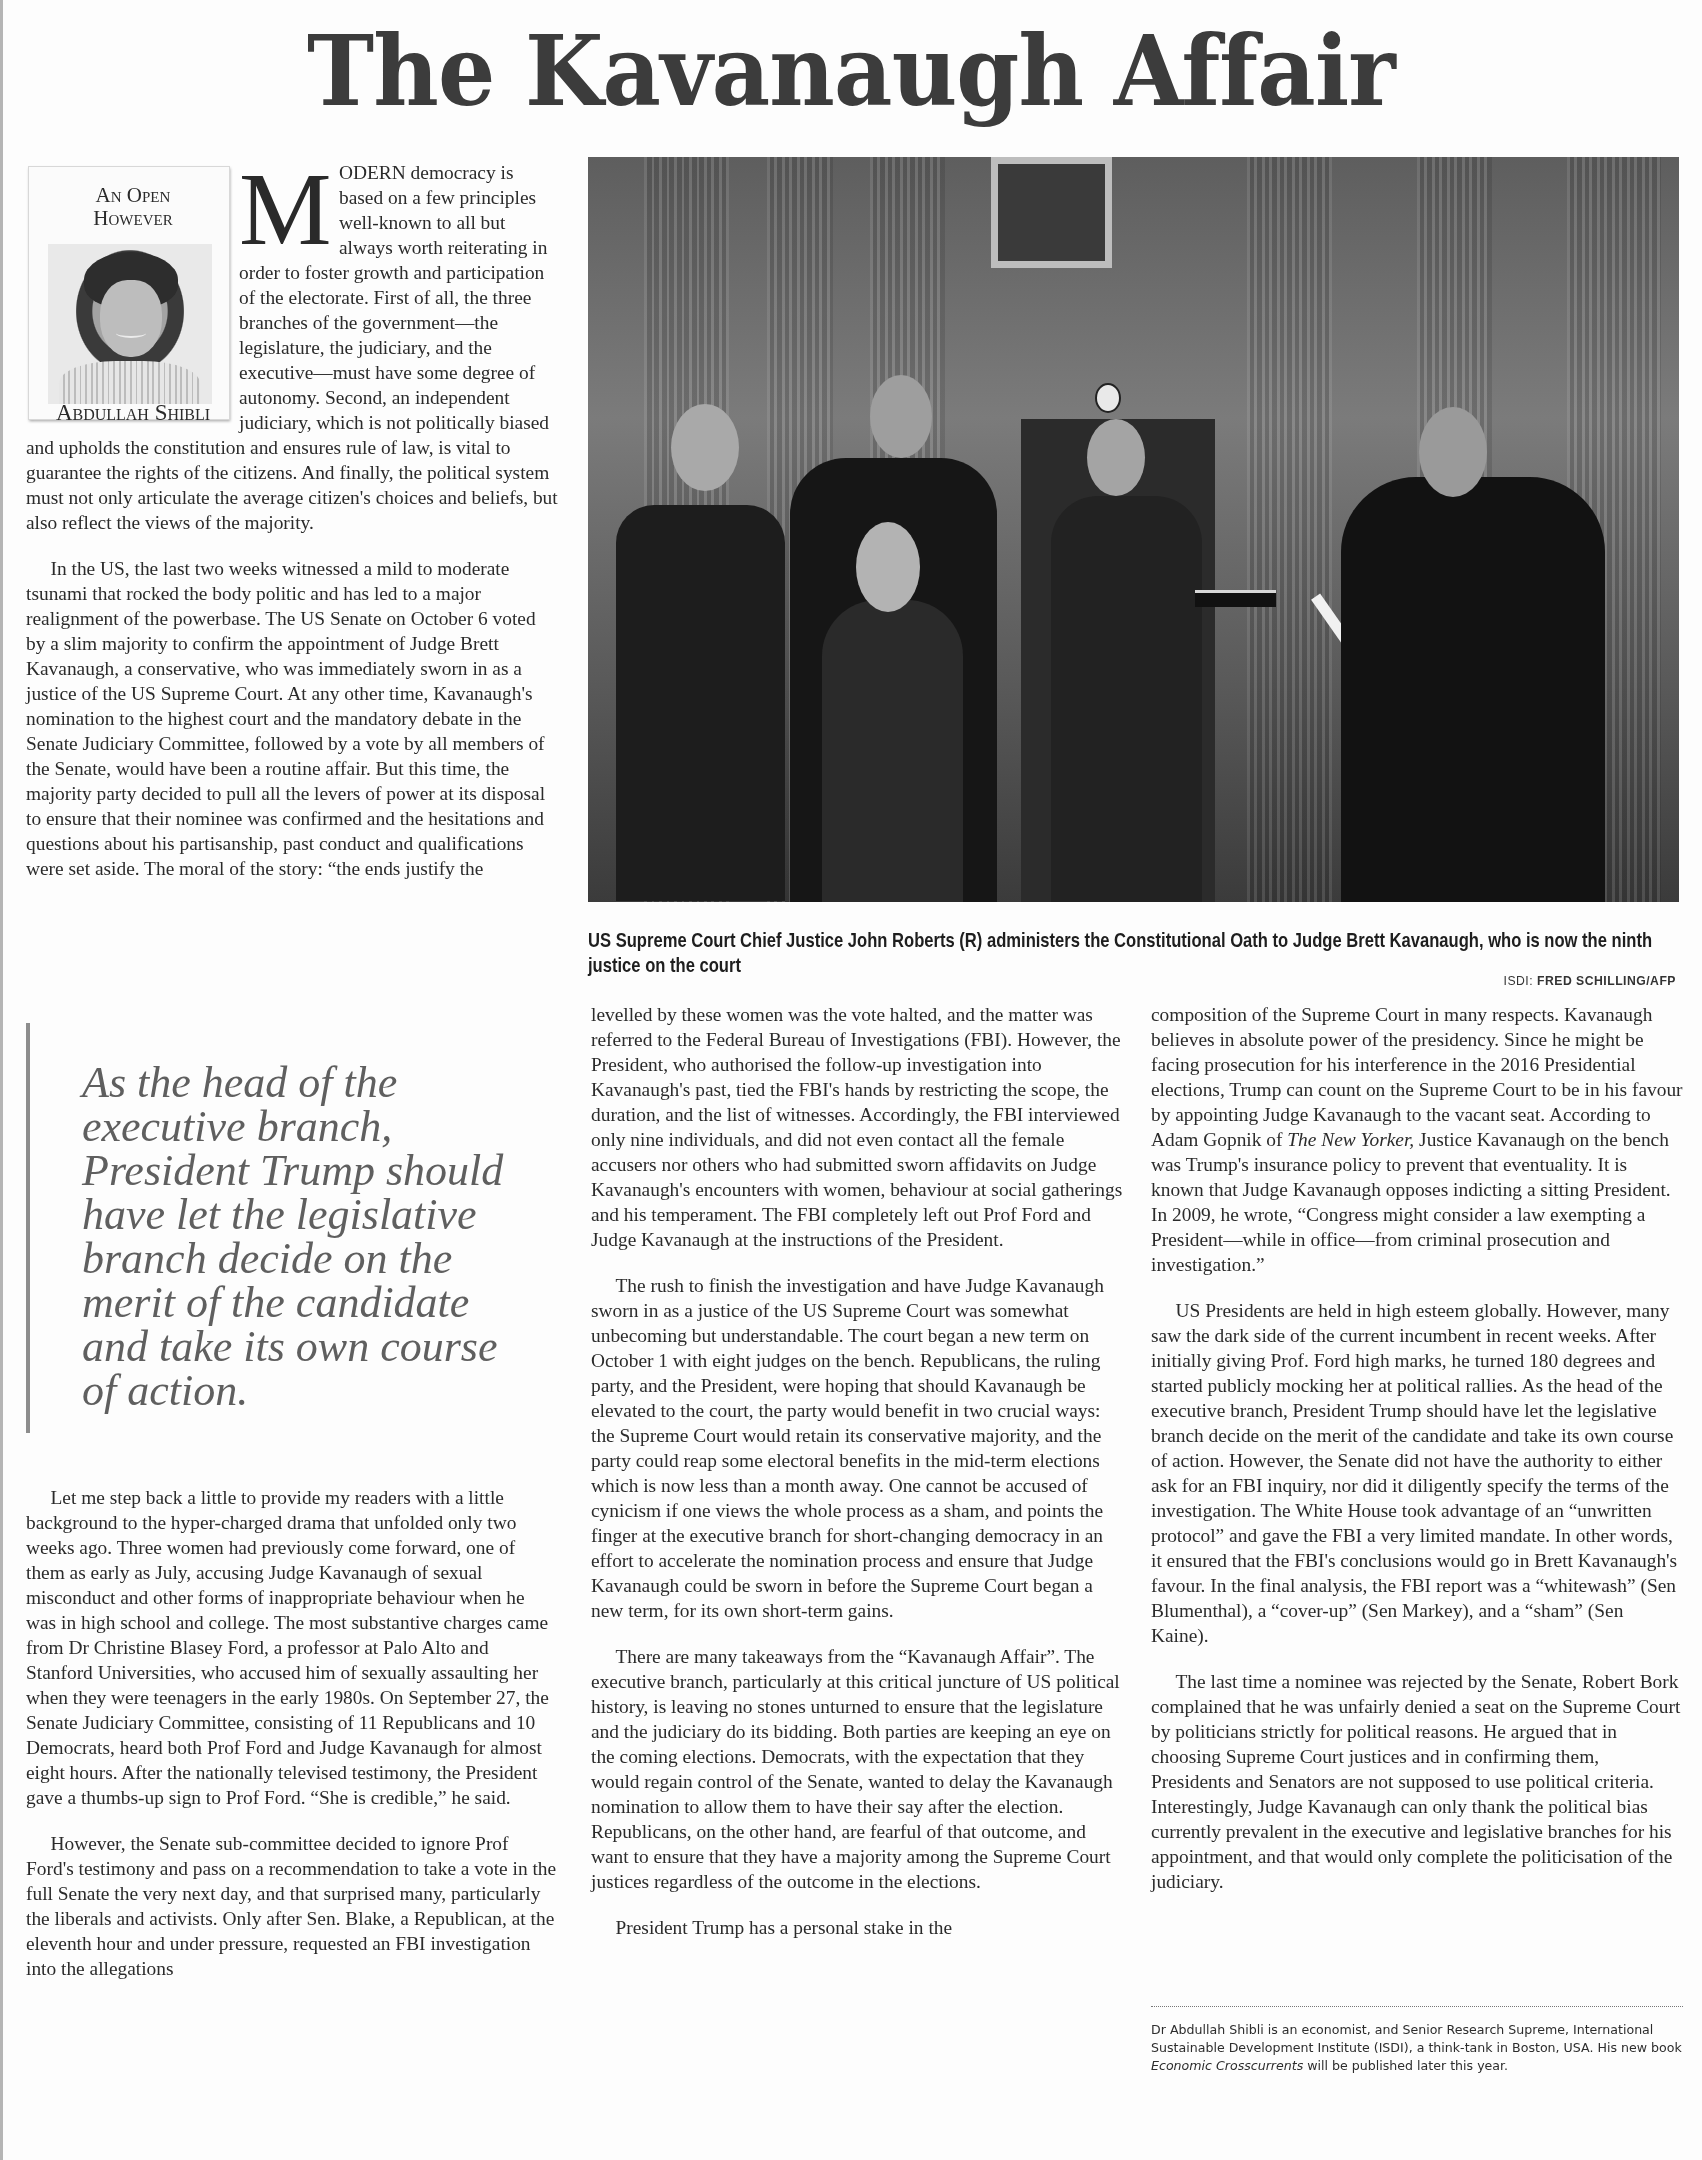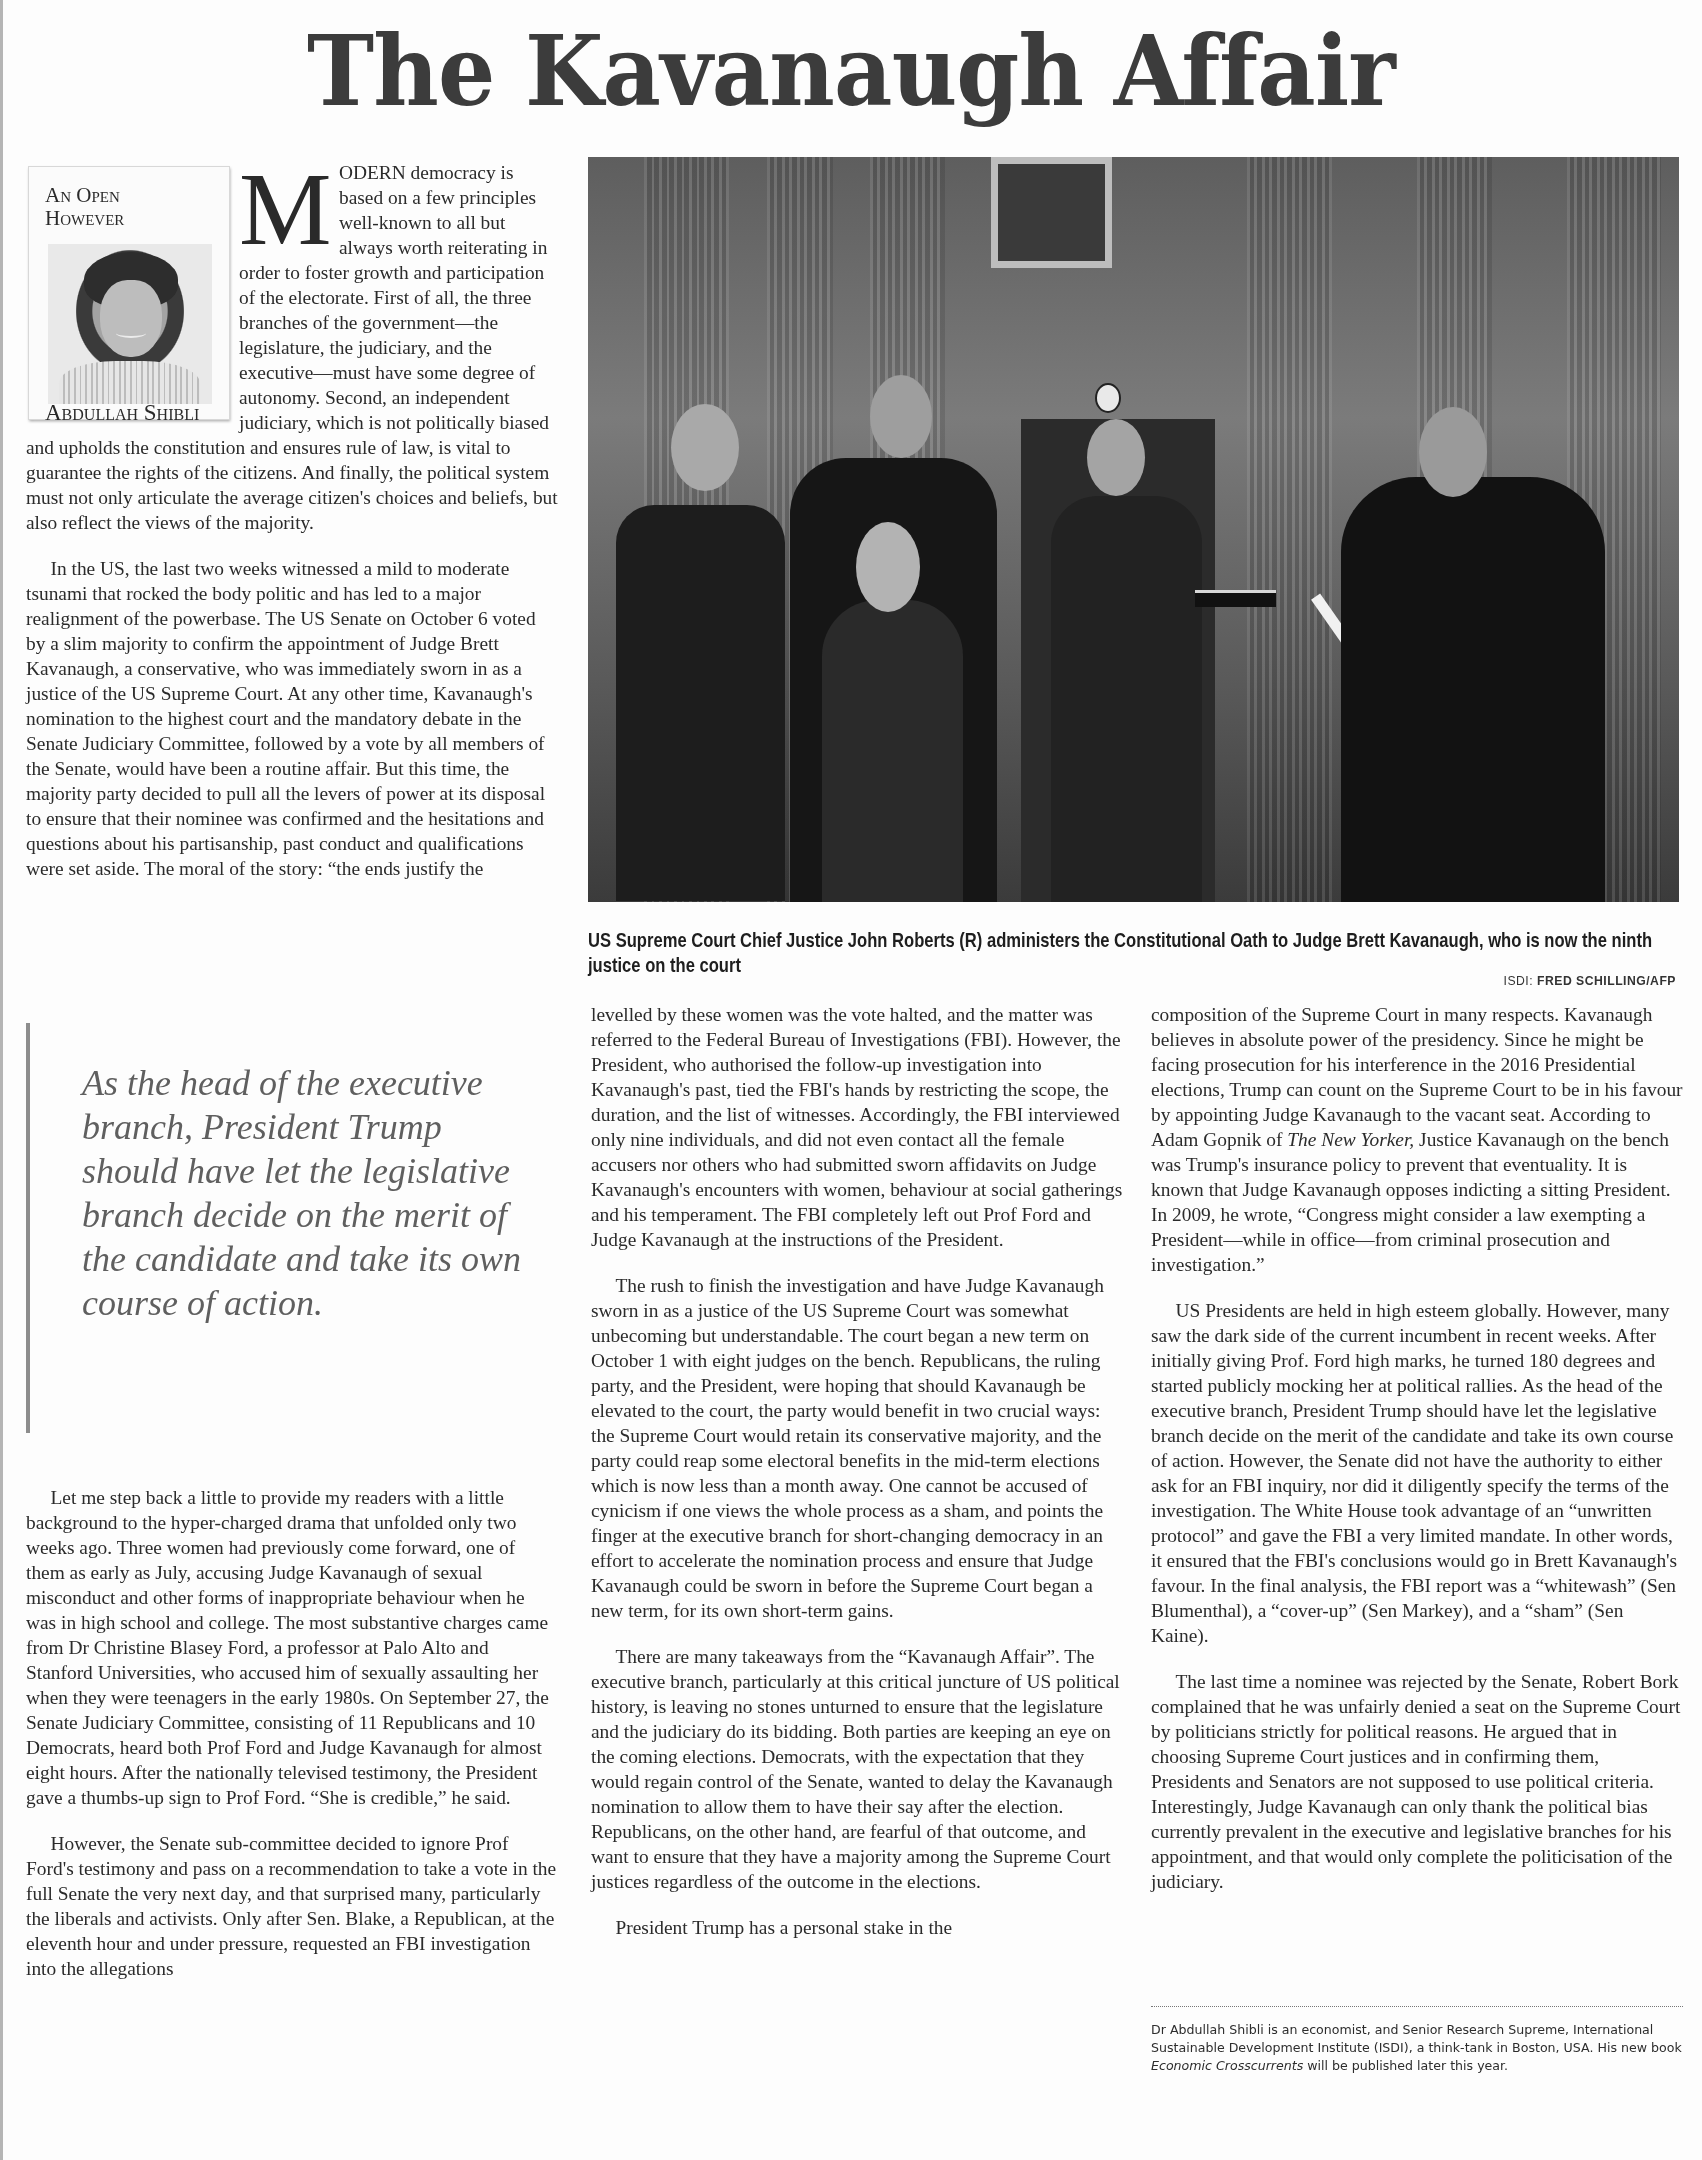--- a/index.html
+++ b/index.html
@@ -17,21 +17,21 @@
   .col-text p { text-indent: 0; }
   .col-text p.indent { text-indent: 24.5px; margin-top: 21px; }
 
   
   .author-box {
     position: absolute; left: 28px; top: 166px; width: 202px; height: 254px;
     background: #fbfbfb; border: 0.9px solid #d8d8d8;
     box-shadow: 0.9px 1.9px 2.8px rgba(0,0,0,0.35);
   }
   .author-box .label {
-    position: absolute; left: 16px; width: 100%; text-align: left;
+    position: absolute; left: 4px; width: 100%; text-align: center;
     font-variant: small-caps; font-size: 21px; line-height: 22.6px; color: #2a2a2a;
   }
   .author-box .label-top { top: 17px; }
   .author-photo {
     position: absolute; left: 19px; top: 77px; width: 164px; height: 160px;
     background: radial-gradient(ellipse at 50% 42%, #c7c7c7 0 24%, #a3a3a3 25% 32%, #3a3a3a 33% 46%, #e9e9e9 47%);
     overflow: hidden;
   }
   .author-photo .hair { position: absolute; left: 36px; top: 7.5px; width: 94px; height: 56px; background: #2d2d2d; border-radius: 50% 50% 40% 40%; }
   .author-photo .face { position: absolute; left: 52px; top: 36px; width: 62px; height: 77px; background: #bdbdbd; border-radius: 44% 44% 48% 48%; }
@@ -77,21 +77,21 @@
   }
   .credit b { font-weight: bold; margin-top: 36px; }
 
   
   .pullquote {
     position: absolute; left: 26px; top: 1023px; width: 527px; height: 410px;
     border-left: 4.7px solid #8d8d8d;
   }
   .pullquote .quote-text {
     position: absolute; left: 52px; top: 38px; width: 443px;
-    font-style: italic; font-size: 36px; line-height: 44px; color: #5f5f5f;
+    font-style: italic; font-size: 44px; line-height: 44px; color: #5f5f5f;
   }
 
   .left-bottom { position: absolute; left: 26px; top: 1464px; width: 532px; }
   .mid-col { position: absolute; left: 591px; top: 1002px; width: 537px; }
   .right-col { position: absolute; left: 1151px; top: 1002px; width: 532px; }
 
   .divider {
     position: absolute; left: 1151px; top: 2006px; width: 532px; height: 1.9px;
     border-top: 1.9px dotted #777;
   }

